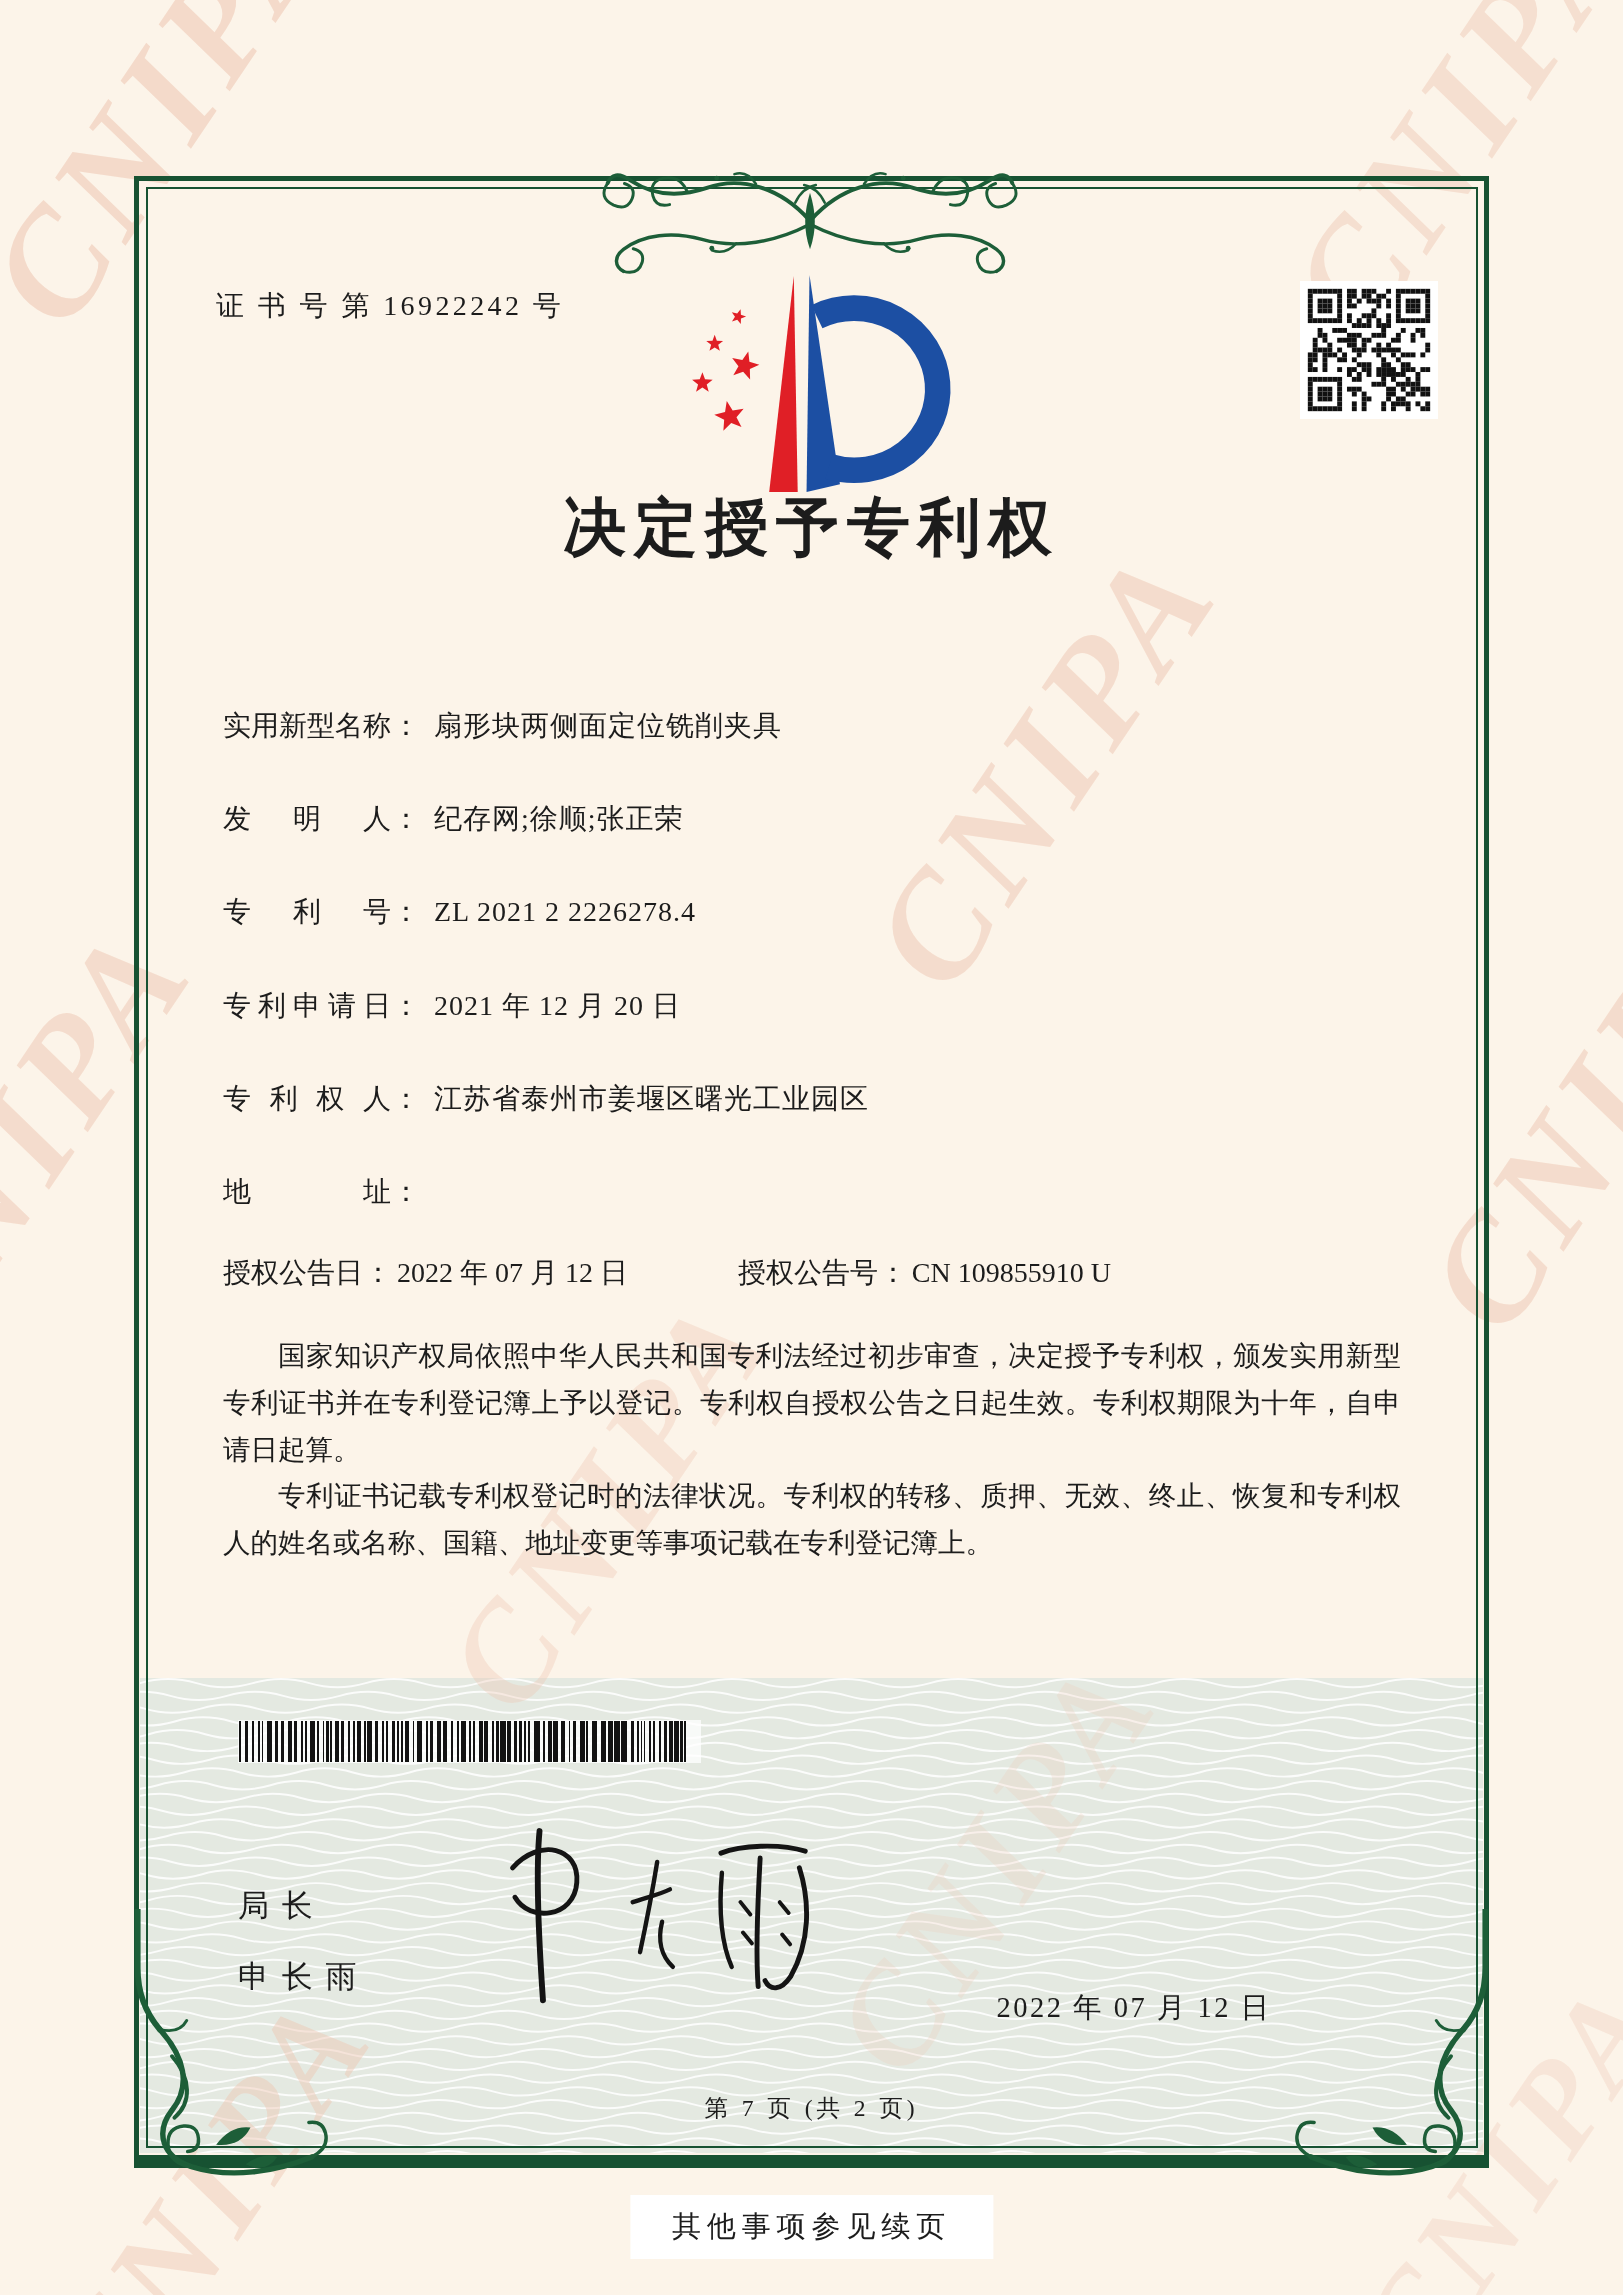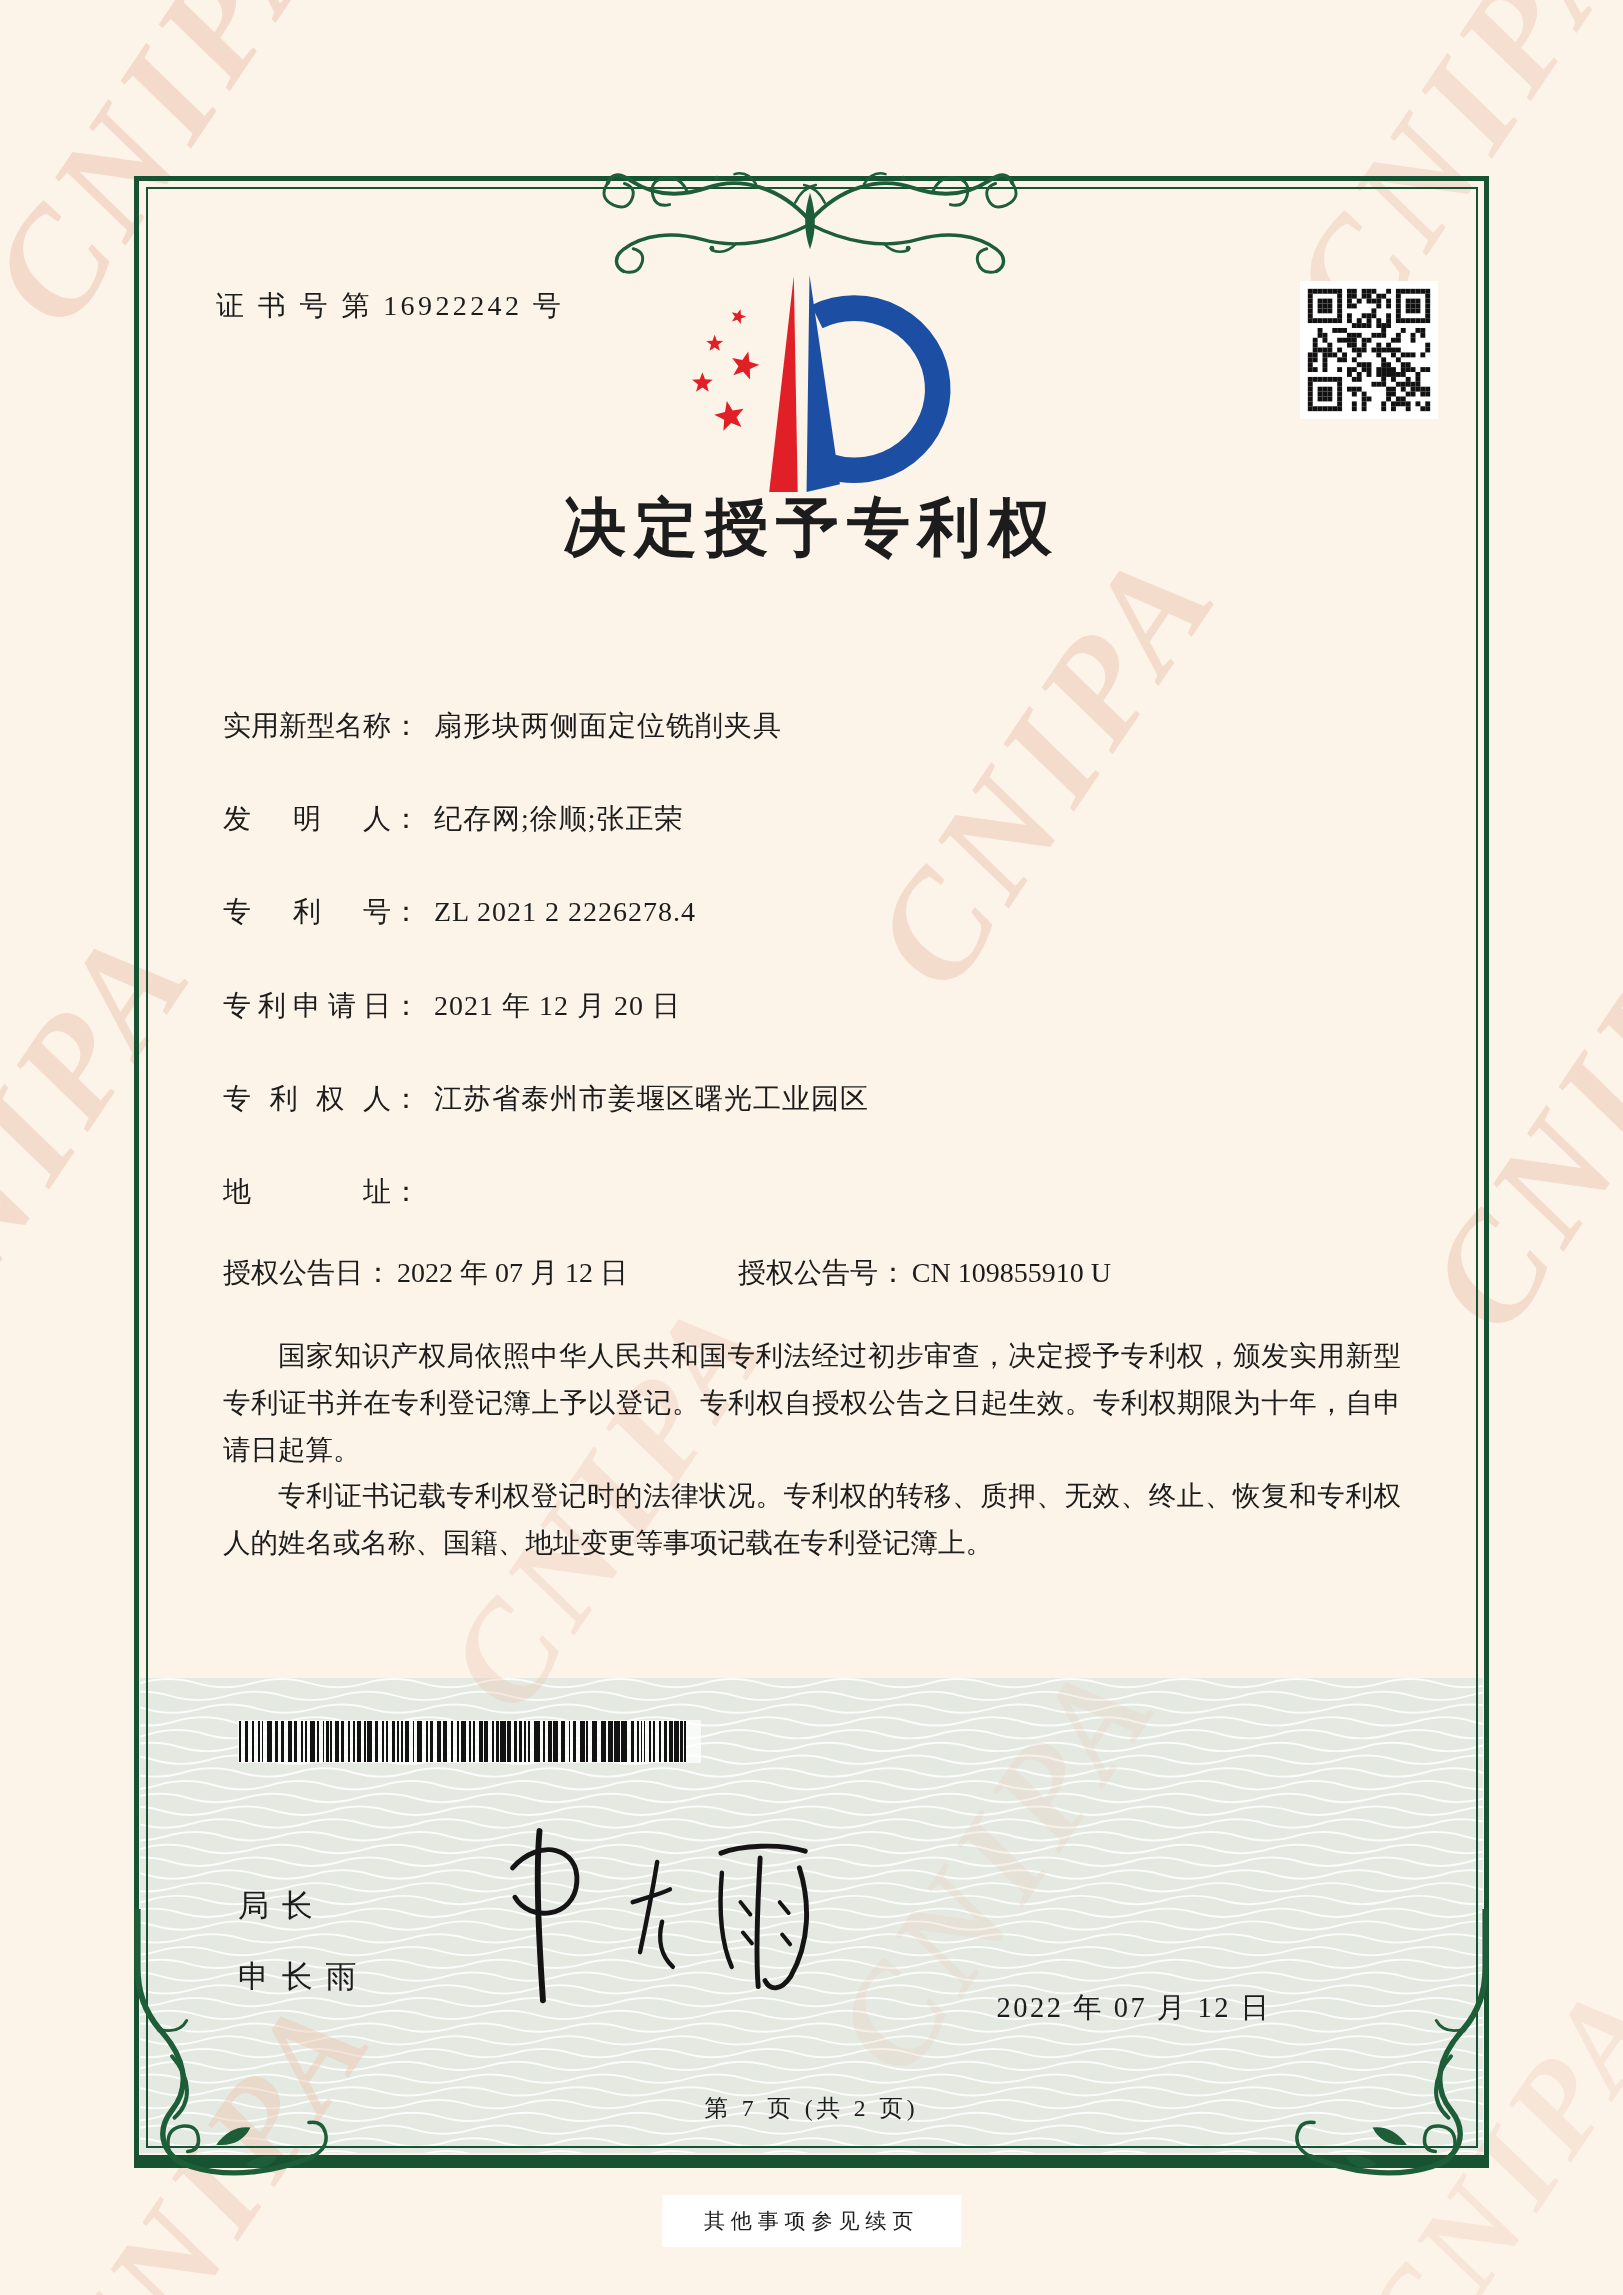--- a/index.html
+++ b/index.html
@@ -38,21 +38,21 @@
   .band svg{position:absolute;left:0;top:0}
   .barcode{position:absolute;left:238px;top:1720px;width:461px;height:41px;z-index:5;
         display:flex;align-items:stretch;background:rgba(255,255,255,.75);padding:1px}
   .barcode i{background:#121212;flex:0 0 auto;display:block}
   .role{left:238px;top:1885px;font-size:31px;letter-spacing:12.8px;font-weight:500}
   .signer{left:238px;top:1956px;font-size:31px;letter-spacing:12.8px;font-weight:500}
   .signature{left:466px;top:1804px;z-index:5}
   .issue-date{left:977px;top:1989px;width:314px;text-align:center;font-size:28.5px;letter-spacing:2.5px}
   .page-ind{left:0;top:2092px;width:100%;text-align:center;font-size:23.6px;letter-spacing:3.9px;z-index:5}
   .note{left:50%;top:2195px;transform:translateX(-50%);background:#ffffff;
-        padding:11.8px 42px;font-size:21px;letter-spacing:5.9px;z-index:5;white-space:nowrap}
+        padding:11.8px 42px;font-size:29px;letter-spacing:5.9px;z-index:5;white-space:nowrap}
 </style>
 </head>
 <body>
 
 <div class="page">
 
   <div id="wm-layer">
       <div class="wm" style="left: 162px; top: 103px; font-size: 147px; opacity: 0.55;">CNIPA</div>
       <div class="wm" style="left: 1463px; top: 113px; font-size: 147px; opacity: 0.45;">CNIPA</div>
       <div class="wm" style="left: 1045px; top: 766px; font-size: 147px; opacity: 0.5;">CNIPA</div>

